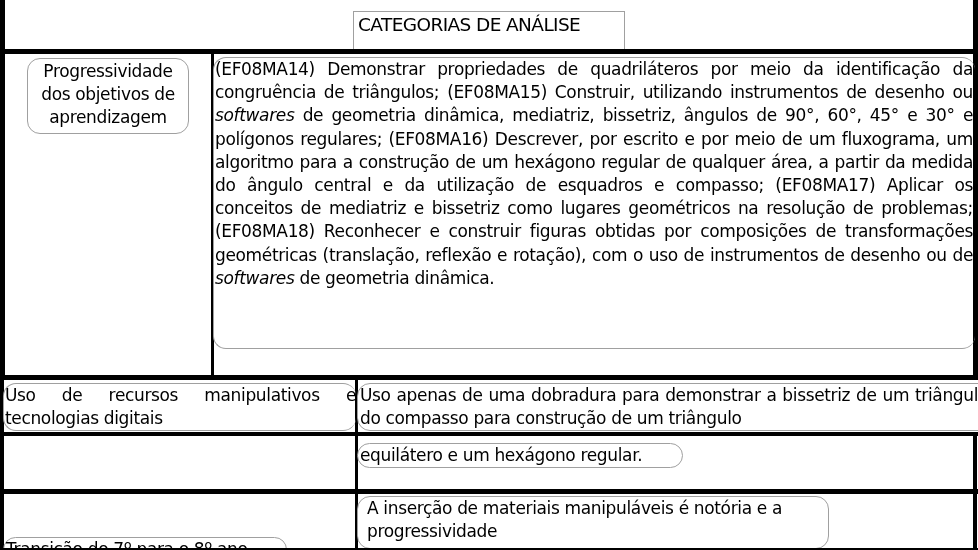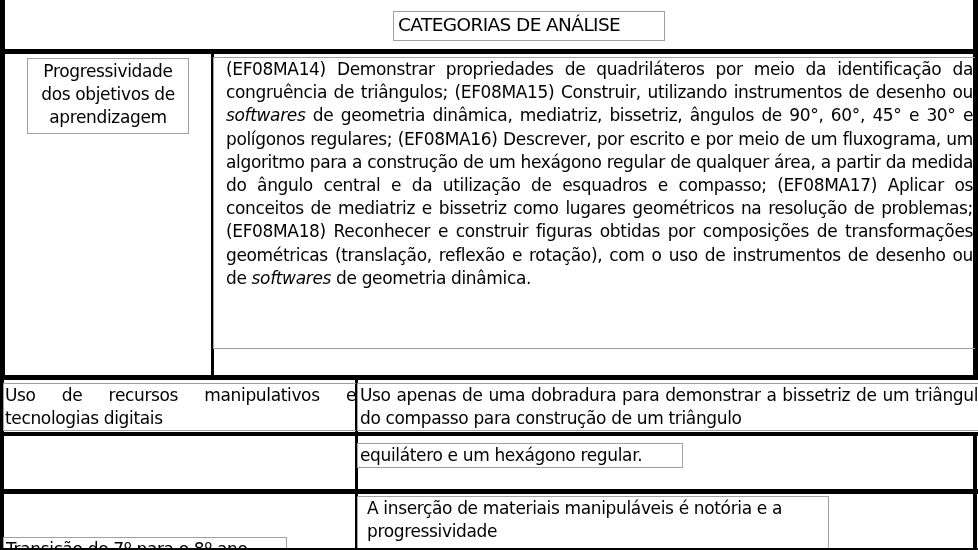--- a/index.html
+++ b/index.html
@@ -1,46 +1,46 @@
 <!DOCTYPE html>
 <html><head>
 <meta charset="utf-8">
 <style>
   html, body { margin: 0; padding: 0; background: #ffffff; }
   body { width: 978px; height: 550px; position: relative; overflow: hidden;
          font-family: "DejaVu Sans", sans-serif; color: #000; }
   .blk { background: #000; position: absolute; }
   .gray-box { border: 1px solid #a0a0a0; position: absolute; box-sizing: border-box; }
   .title { font-size: 18.5px; letter-spacing: -0.6px; line-height: 22px; padding: 0 4px; white-space: nowrap; }
-  .cell-text { font-size: 17px; line-height: 23.2px; letter-spacing: -0.35px; }
+  .cell-text { font-size: 17px; line-height: 23.2px; letter-spacing: -0.35px; border-radius: 13px; }
   .justify { text-align: justify; text-align-last: auto; }
   .center { text-align: center; }
   em { font-style: italic; }
 </style>
 </head>
 <body>
 
 <div class="blk" style="left:0;top:0;width:5px;height:380px;"></div>
 <div class="blk" style="left:973px;top:0;width:5px;height:380px;"></div>
 
-<div class="gray-box title" style="left:353px;top:11px;width:272px;height:30px;padding-top:2px;margin-left:40px;">
+<div class="gray-box title" style="left:353px;top:11px;width:272px;height:42px;padding-top:2px;">
   <span>CATEGORIAS DE ANÁLISE</span>
 </div>
 
 <div class="blk" style="left:0;top:49px;width:978px;height:5px;"></div>
 
 <div class="blk" style="left:211px;top:54px;width:3px;height:322px;"></div>
 
 <div class="gray-box cell-text center" style="left:27px;top:58px;width:162px;height:76px;padding-top:1px;">
   <div>Progressividade</div>
   <div>dos objetivos de</div>
   <div>aprendizagem</div>
 </div>
 
-<div class="gray-box cell-text justify" style="left:213px;top:57px;width:762px;height:292px;border-right:none;padding:0 2px 0 12px;">
+<div class="gray-box cell-text justify" style="left:213px;top:57px;width:762px;height:292px;border-right:none;padding:0 2px 0 1px;">
   <span>(EF08MA14) Demonstrar propriedades de quadriláteros por meio da identificação da congruência de triângulos; (EF08MA15) Construir, utilizando instrumentos de desenho ou </span><em>softwares</em><span> de geometria dinâmica, mediatriz, bissetriz, ângulos de 90°, 60°, 45° e 30° e polígonos regulares; (EF08MA16) Descrever, por escrito e por meio de um fluxograma, um algoritmo para a construção de um hexágono regular de qualquer área, a partir da medida do ângulo central e da utilização de esquadros e compasso; (EF08MA17) Aplicar os conceitos de mediatriz e bissetriz como lugares geométricos na resolução de problemas; (EF08MA18) Reconhecer e construir figuras obtidas por composições de transformações geométricas (translação, reflexão e rotação), com o uso de instrumentos de desenho ou de </span><em>softwares</em><span> de geometria dinâmica.</span>
 </div>
 
 <div class="blk" style="left:0;top:375px;width:978px;height:5px;"></div>
 
 <div class="blk" style="left:0;top:380px;width:4px;height:170px;"></div>
 <div class="blk" style="left:973px;top:433px;width:4px;height:117px;"></div>
 <div class="blk" style="left:355px;top:380px;width:3px;height:170px;"></div>
 
 <div class="gray-box cell-text justify" style="left:3px;top:383px;width:353px;height:48px;border-right:none;padding:0 0 9px 1px;text-align-last:left;">

